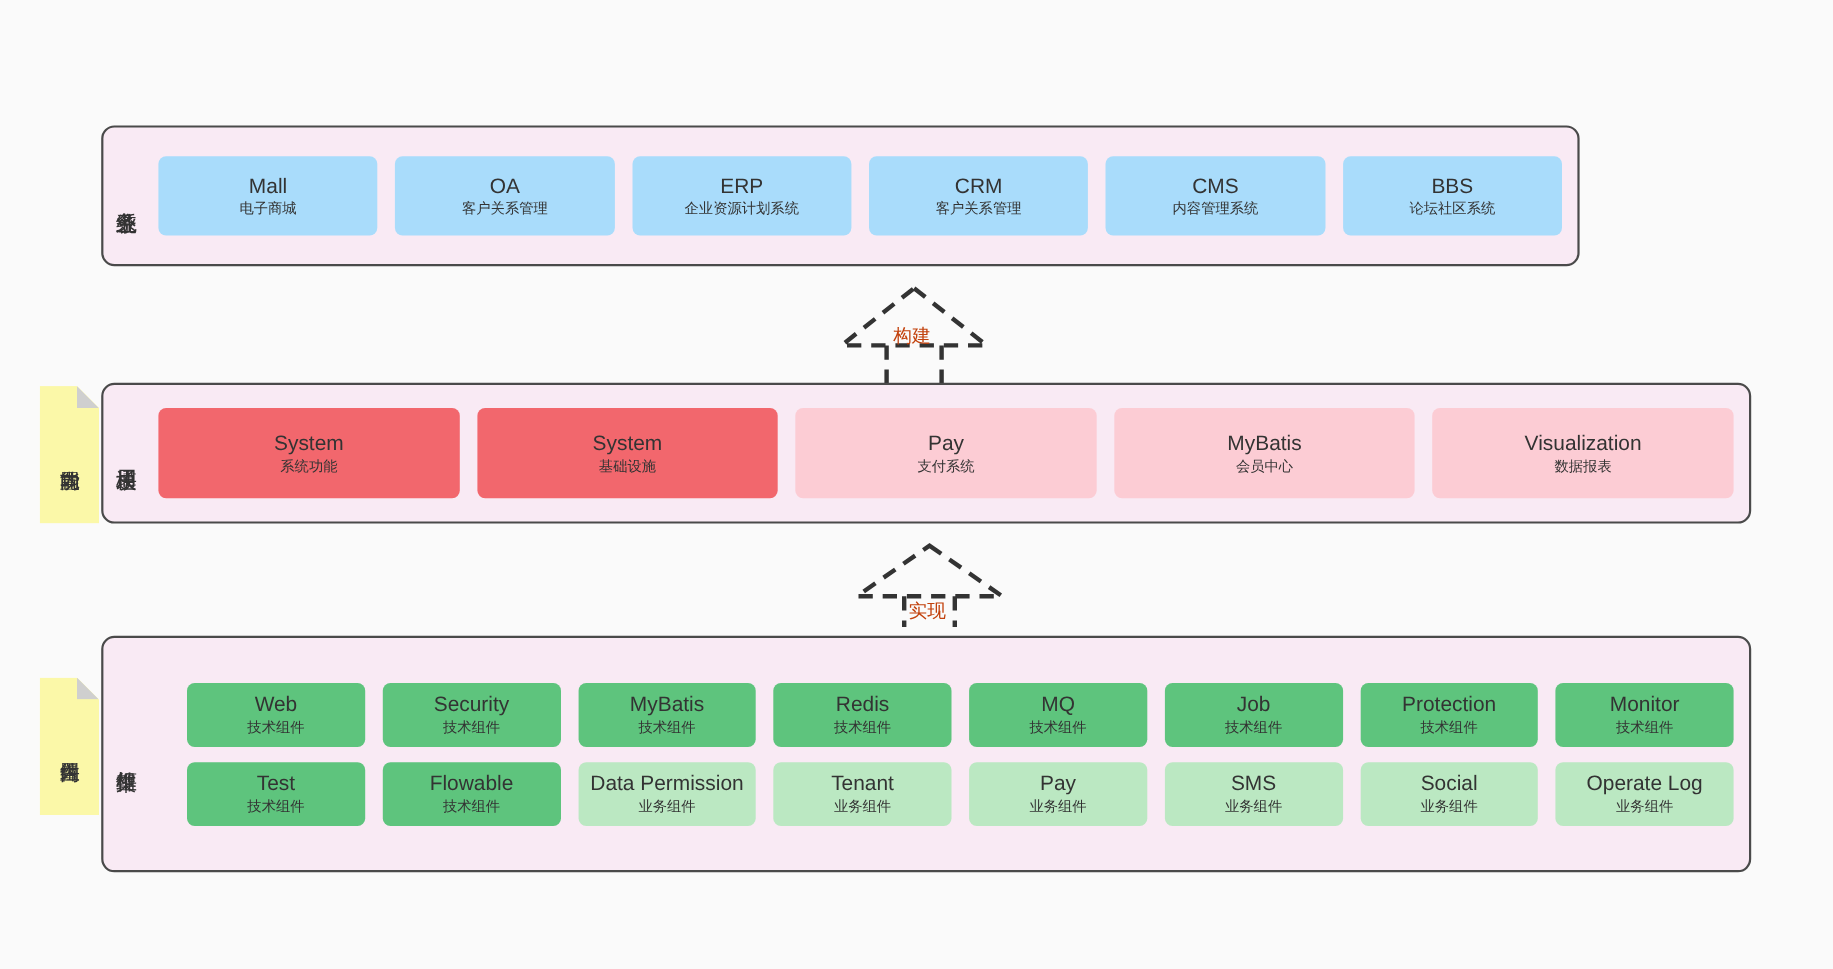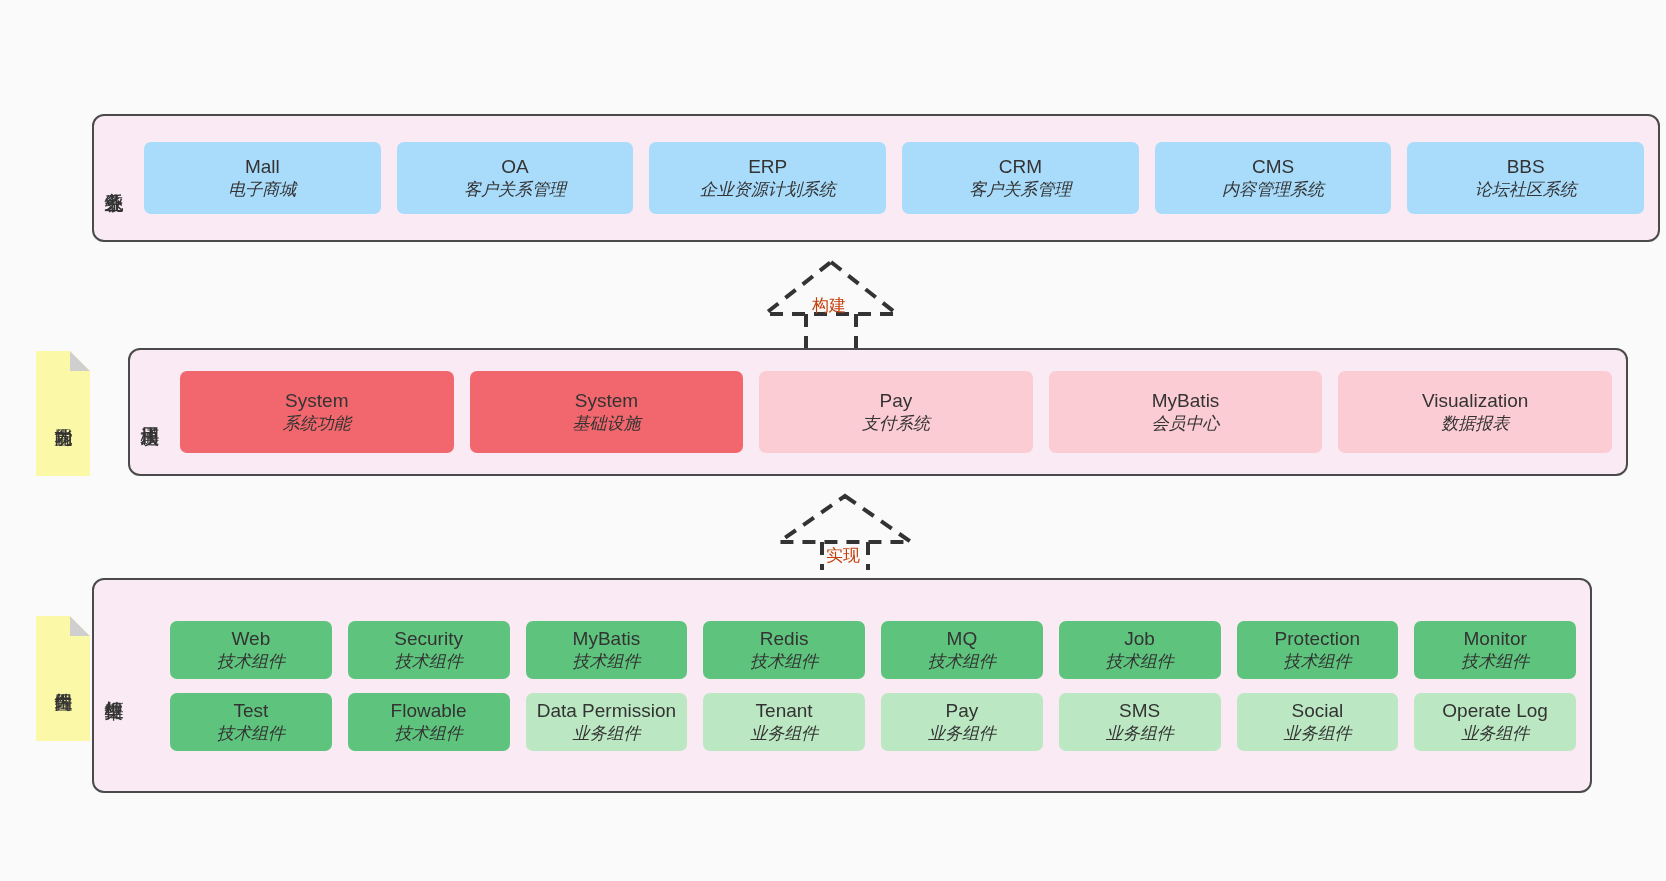--- a/index.html
+++ b/index.html
@@ -82,35 +82,34 @@
     box-sizing: border-box;
     padding: 4px 4px;
     line-height: 1.26;
     color: #333333;
   }
   .node .n-title {
     font-size: 19px;
     white-space: nowrap;
   }
   .node .n-sub {
-    font-size: 17px;
-    white-space: nowrap;
-    font-style: italic;
+    font-size: 13px;
+    white-space: nowrap;
   }
   .node.wrap .n-title { white-space: normal; }
 
   .c-blue      { background: #a9dcfb; }
   .c-red       { background: #f2676d; }
   .c-pink      { background: #fcccd4; }
   .c-green     { background: #5ec47d; }
   .c-lightgreen{ background: #bbe8c2; }
 
   
-  #layer-business { left: 92px;  top: 114px; width: 1568px; height: 128px; }
-  #layer-modules  { left: 92px;  top: 348px; width: 1500px; height: 128px; margin-left: 36px; }
+  #layer-business { left: 92px;  top: 114px; width: 1344px; height: 128px; }
+  #layer-modules  { left: 92px;  top: 348px; width: 1500px; height: 128px; }
   #layer-framework{ left: 92px;  top: 578px; width: 1500px; height: 215px; }
 
   #layer-business  .node-row { height: 72px; }
   #layer-modules   .node-row { height: 82px; }
   #layer-framework .node-row { height: 58px; padding-left: 26px; }
 
   #layer-business .layer-body  { padding-left: 10px; }
   #layer-modules  .layer-body  { padding-left: 10px; }
   #layer-framework .layer-body { padding-left: 10px; }
 

